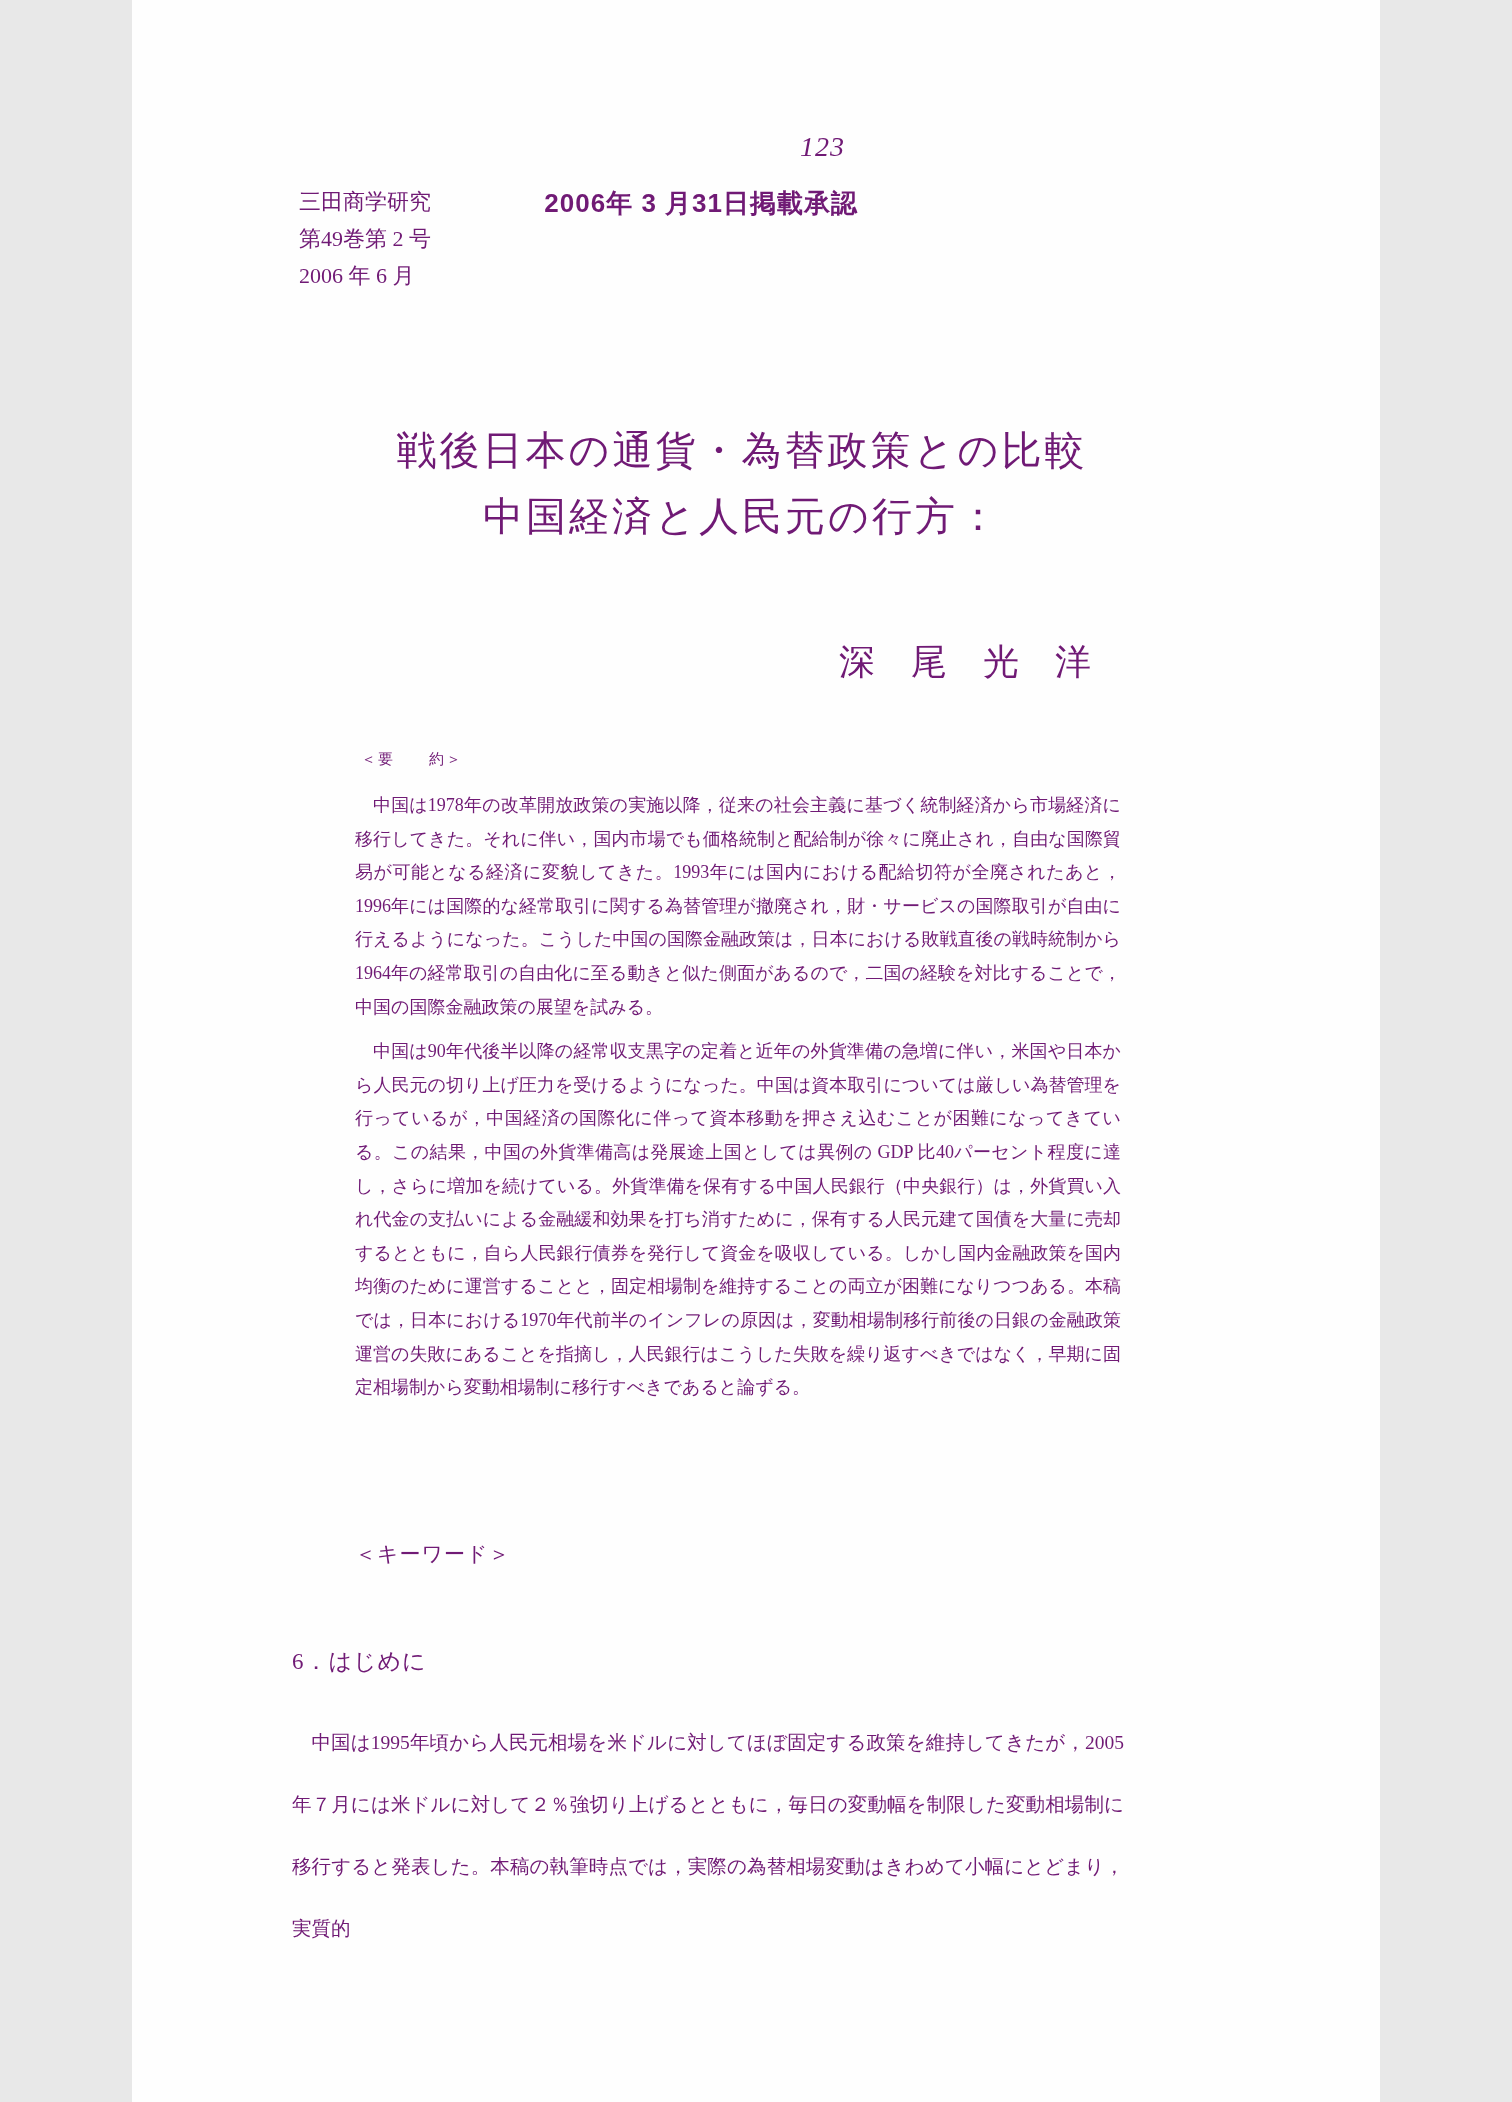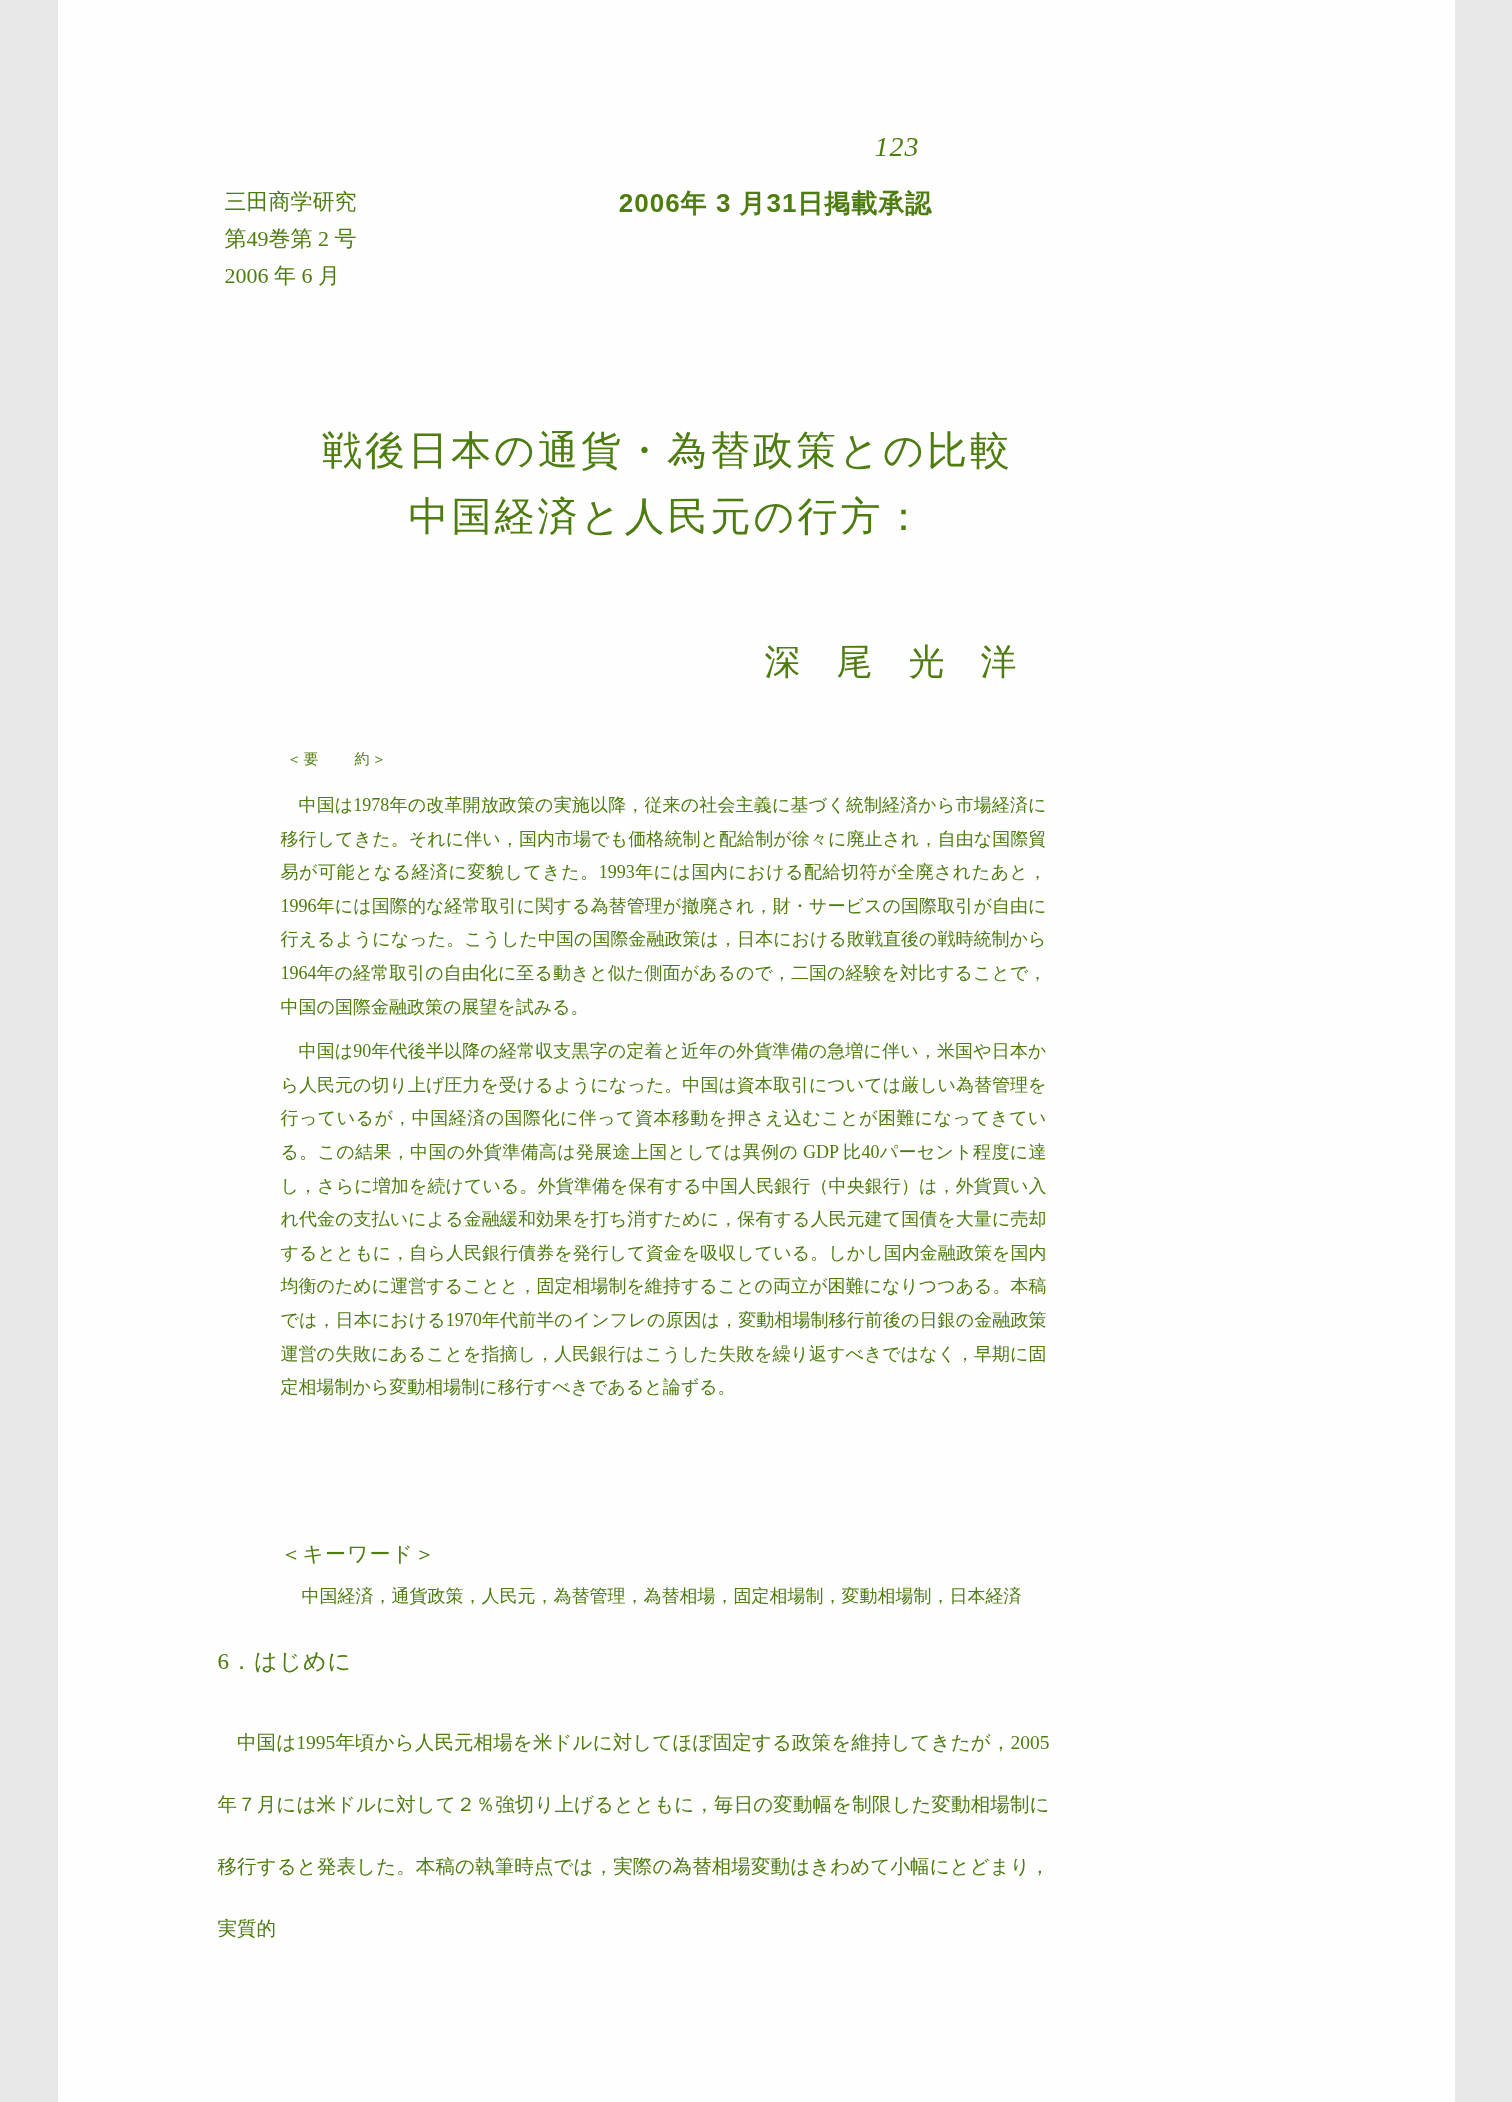--- a/index.html
+++ b/index.html
@@ -2,25 +2,25 @@
 <html><head>
 <meta charset="utf-8">
 <style>
   html, body {
     margin: 0;
     padding: 0;
     background: #e8e8e8;
   }
   .page {
     position: relative;
-    width: 1397px;
+    width: 1248px;
     height: 2102px;
     margin: 0 auto;
     background: #fefefe;
-    color: #4d7c0f;
+    color: #701a75;
     font-family: "Liberation Serif", "DejaVu Serif", serif;
     overflow: hidden;
   }
   .page-number {
     position: absolute;
     top: 131px;
     right: 535px;
     font-size: 28px;
     font-style: italic;
     letter-spacing: 1px;
@@ -142,21 +142,20 @@
 
   <div class="abstract-heading">＜要　　約＞</div>
 
   <div class="abstract-body">
     <p>中国は1978年の改革開放政策の実施以降，従来の社会主義に基づく統制経済から市場経済に移行してきた。それに伴い，国内市場でも価格統制と配給制が徐々に廃止され，自由な国際貿易が可能となる経済に変貌してきた。1993年には国内における配給切符が全廃されたあと，1996年には国際的な経常取引に関する為替管理が撤廃され，財・サービスの国際取引が自由に行えるようになった。こうした中国の国際金融政策は，日本における敗戦直後の戦時統制から1964年の経常取引の自由化に至る動きと似た側面があるので，二国の経験を対比することで，中国の国際金融政策の展望を試みる。</p>
     <p>中国は90年代後半以降の経常収支黒字の定着と近年の外貨準備の急増に伴い，米国や日本から人民元の切り上げ圧力を受けるようになった。中国は資本取引については厳しい為替管理を行っているが，中国経済の国際化に伴って資本移動を押さえ込むことが困難になってきている。この結果，中国の外貨準備高は発展途上国としては異例の GDP 比40パーセント程度に達し，さらに増加を続けている。外貨準備を保有する中国人民銀行（中央銀行）は，外貨買い入れ代金の支払いによる金融緩和効果を打ち消すために，保有する人民元建て国債を大量に売却するとともに，自ら人民銀行債券を発行して資金を吸収している。しかし国内金融政策を国内均衡のために運営することと，固定相場制を維持することの両立が困難になりつつある。本稿では，日本における1970年代前半のインフレの原因は，変動相場制移行前後の日銀の金融政策運営の失敗にあることを指摘し，人民銀行はこうした失敗を繰り返すべきではなく，早期に固定相場制から変動相場制に移行すべきであると論ずる。</p>
   </div>
 
   <div class="keywords-heading">＜キーワード＞</div>
 
-  <div class="keywords-text">中国経済，通貨政策，人民元，為替管理，為替相場，固定相場制，変動相場制，日本経済</div>
 
   <div class="section-heading">6．はじめに</div>
 
   <div class="intro-paragraph">
     <p>中国は1995年頃から人民元相場を米ドルに対してほぼ固定する政策を維持してきたが，2005年７月には米ドルに対して２％強切り上げるとともに，毎日の変動幅を制限した変動相場制に移行すると発表した。本稿の執筆時点では，実際の為替相場変動はきわめて小幅にとどまり，実質的</p>
   </div>
 
 </div>
 
 </body></html>

